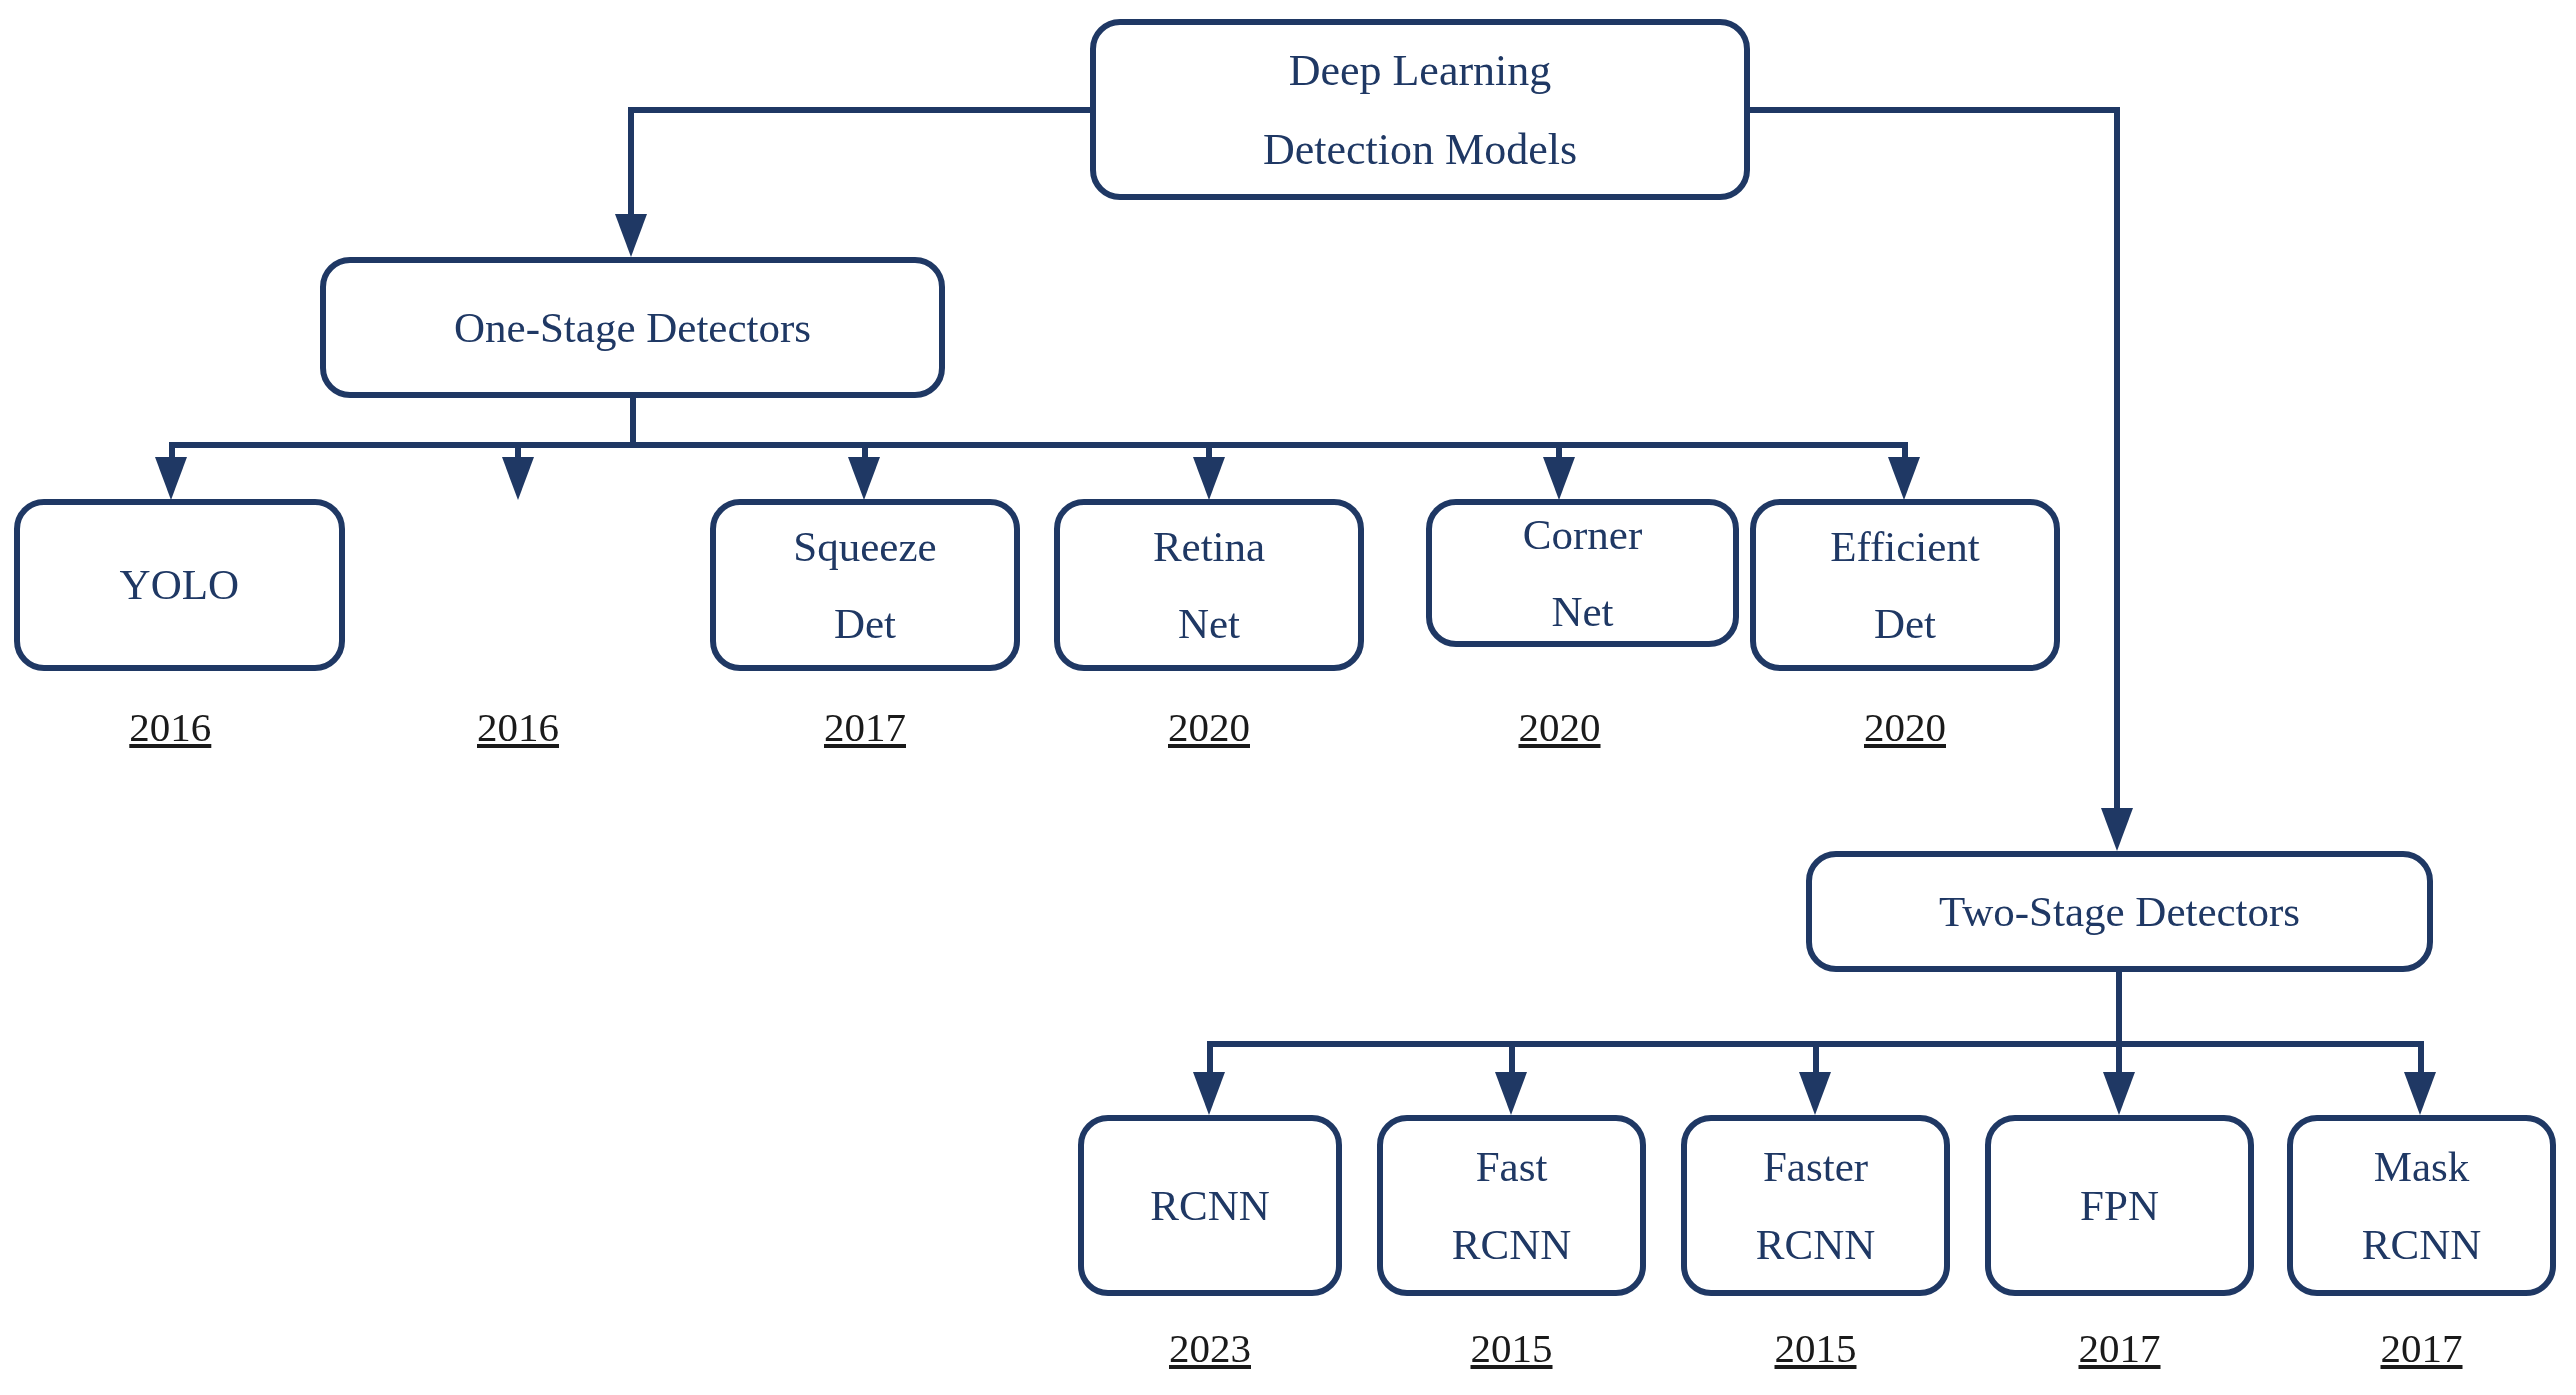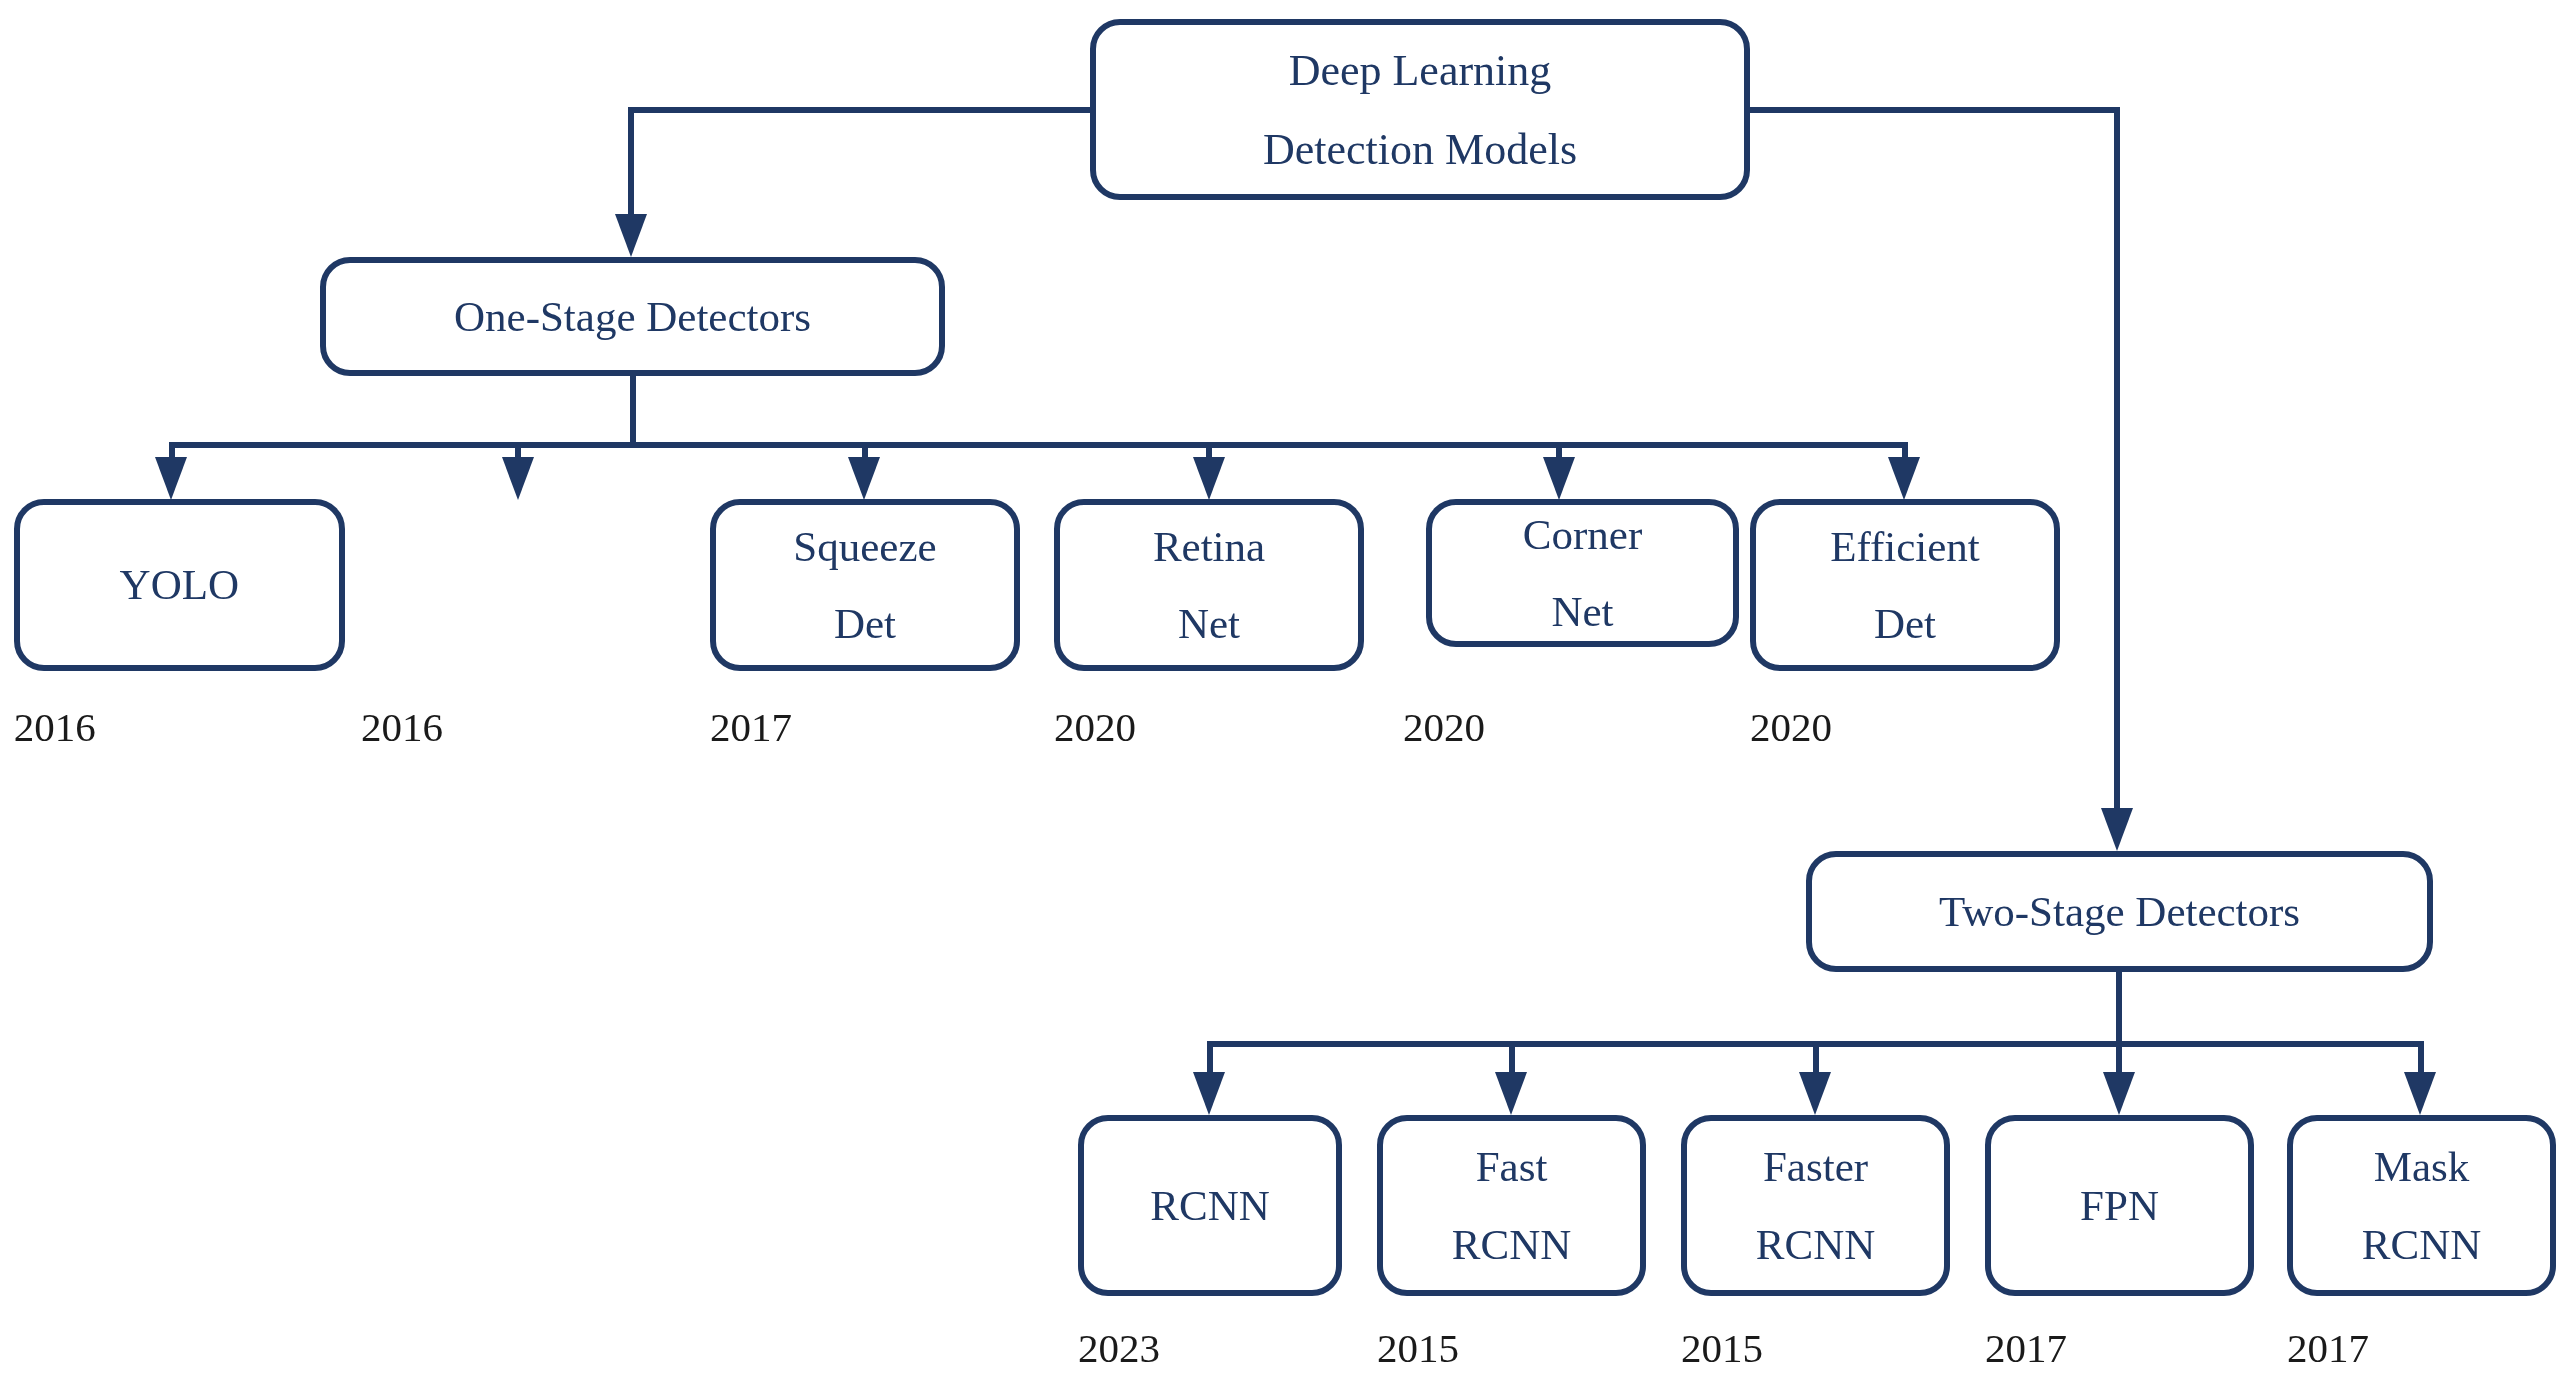--- a/index.html
+++ b/index.html
@@ -32,24 +32,26 @@
   .arrowhead{
     position:absolute;width:0;height:0;
     border-left:16.5px solid transparent;
     border-right:16.5px solid transparent;
     border-top:43px solid var(--navy);
   }
   .year{
     position:absolute;
     color:var(--year);
     font-size:41px;
+    text-align:center;
+    text-decoration:underline;
   }
   
   .n-root{left:1090px;top:19.3px;width:660px;height:181px;}
-  .n-one{left:320px;top:257px;width:625px;height:119px;}
+  .n-one{left:320px;top:257px;width:625px;height:141px;}
   .n-two{left:1806px;top:851px;width:627px;height:121px;justify-content:center;}
 
   .n-yolo{left:13.8px;top:499px;width:331px;height:172px;}
   .n-ssd{left:361px;top:499px;width:314px;height:172px;}
   .n-squeeze{left:710px;top:499px;width:310px;height:172px;}
   .n-retina{left:1054px;top:499px;width:310px;height:172px;font-family:Liberation Serif, serif;}
   .n-corner{left:1403px;top:499px;width:313px;height:148px;margin-left:23px;}
   .n-efficient{left:1750px;top:499px;width:310px;height:172px;}
 
   .y-yolo{left:13.8px;top:703px;width:313px;}

